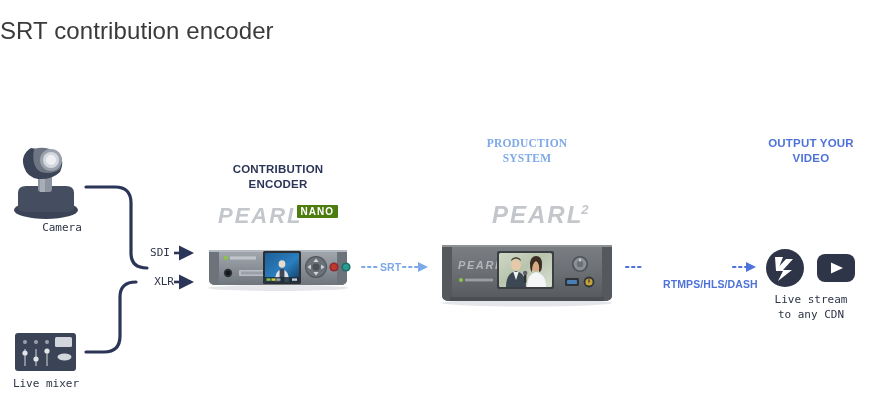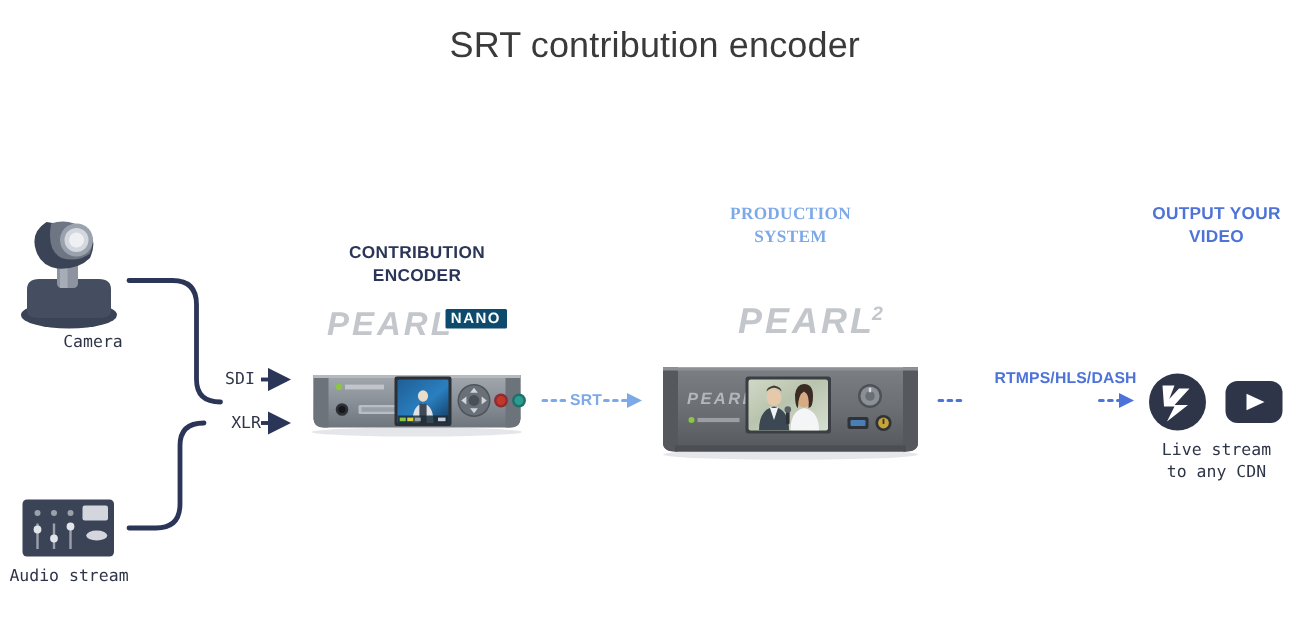--- a/index.html
+++ b/index.html
@@ -13,21 +13,21 @@
     overflow: hidden;
     font-family: "Liberation Sans", sans-serif;
     color: #2e3548;
   }
 
   
   #page-title {
     position: absolute;
     left: 0; right: 0;
     top: 17px;
-    text-align: center;
+    text-align: left;
     font-size: 24px;
     font-weight: 400;
     color: #3a3a3a;
     letter-spacing: 0.1px;
   }
 
   
   .col-head {
     position: absolute;
     text-align: center;
@@ -69,21 +69,21 @@
 
   
   .flow-label {
     position: absolute;
     font-size: 10.5px;
     font-weight: bold;
     letter-spacing: 0.1px;
     white-space: nowrap;
   }
   #flow-srt   { left: 380px; top: 261px; color: #7ea9e8; }
-  #flow-rtmps { left: 644px; top: 246px; color: #4d73d9; padding-left: 19px; }
+  #flow-rtmps { left: 644px; top: 278px; color: #4d73d9; padding-left: 19px; }
 
   
   .wordmark {
     position: absolute;
     font-weight: bold;
     color: #c3c7cc;
     letter-spacing: 2px;
     font-style: italic;
     user-select: none;
   }
@@ -310,30 +310,30 @@
   </g>
 
   <g>
     <rect x="817" y="254" width="38" height="28" rx="8" fill="#2e3548"></rect>
     <path d="M 831 262.5 L 843 268 L 831 273.5 Z" fill="#ffffff"></path>
   </g>
 
 </svg>
 
 <div class="wordmark" id="wm-nano" style="left:218px; top:203px; font-size:22px;">
-  <span>PEARL</span><span style="font-size:10px; letter-spacing:1px; background:#0c4a6e; color:#ffffff;
+  <span>PEARL</span><span style="font-size:10px; letter-spacing:1px; background:#4d7c0f; color:#ffffff;
             padding:1px 4px; border-radius:1px; font-style:normal;
             position:relative; top:-8px; left:-6px;">NANO</span>
 </div>
 
 <div class="wordmark" id="wm-pearl2" style="left:492px; top:201px; font-size:24px;">
   <span>PEARL</span><span style="font-size:13px; position:relative; top:-9px; left:-2px;">2</span>
 </div>
 
 <div class="flow-label" id="flow-srt">SRT</div>
 <div class="flow-label" id="flow-rtmps">RTMPS/HLS/DASH</div>
 
 <div class="mono-label" id="label-camera">Camera</div>
-<div class="mono-label" id="label-audio-mixer">Audio stream</div>
+<div class="mono-label" id="label-audio-mixer">Live mixer</div>
 <div class="mono-label" id="label-sdi">SDI</div>
 <div class="mono-label" id="label-xlr">XLR</div>
 <div class="mono-label" id="label-live-stream">Live stream
 to any CDN</div>
 
 </body></html>

